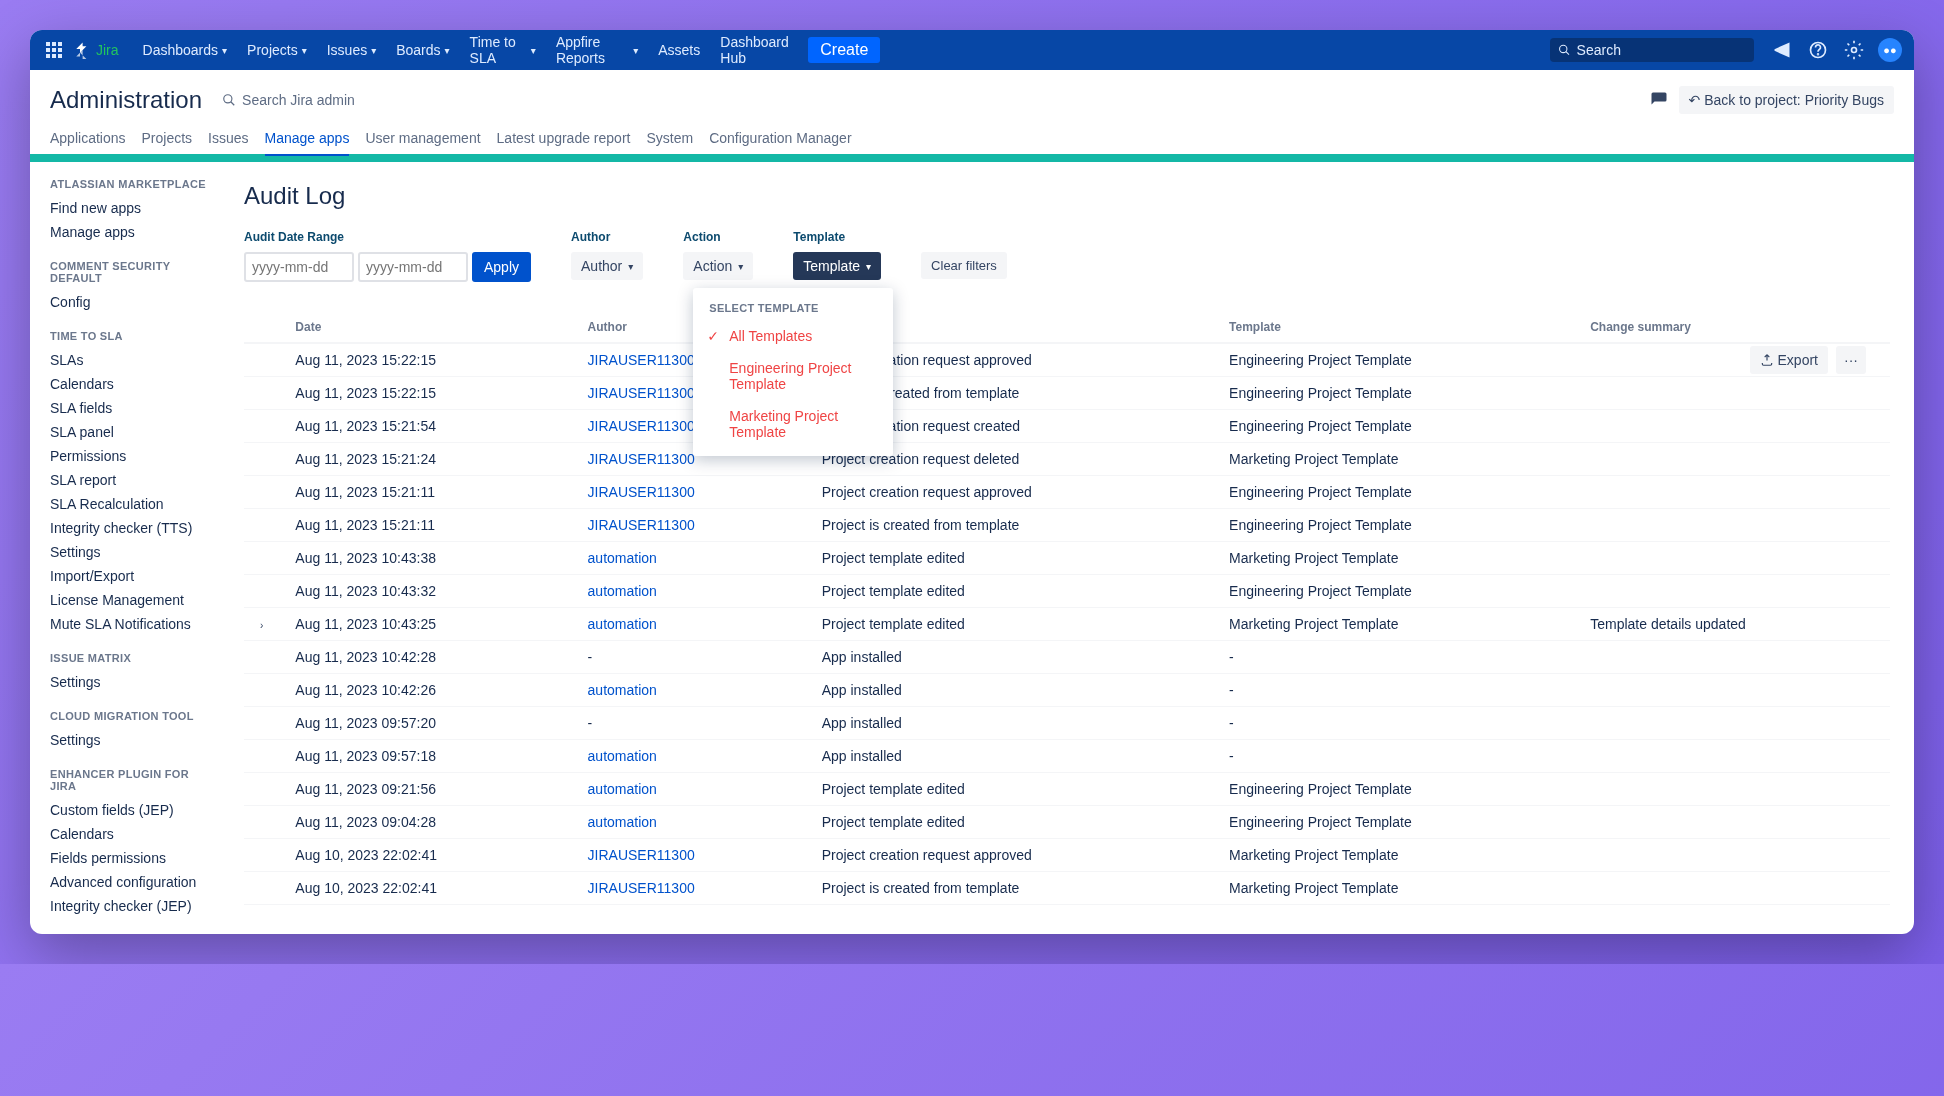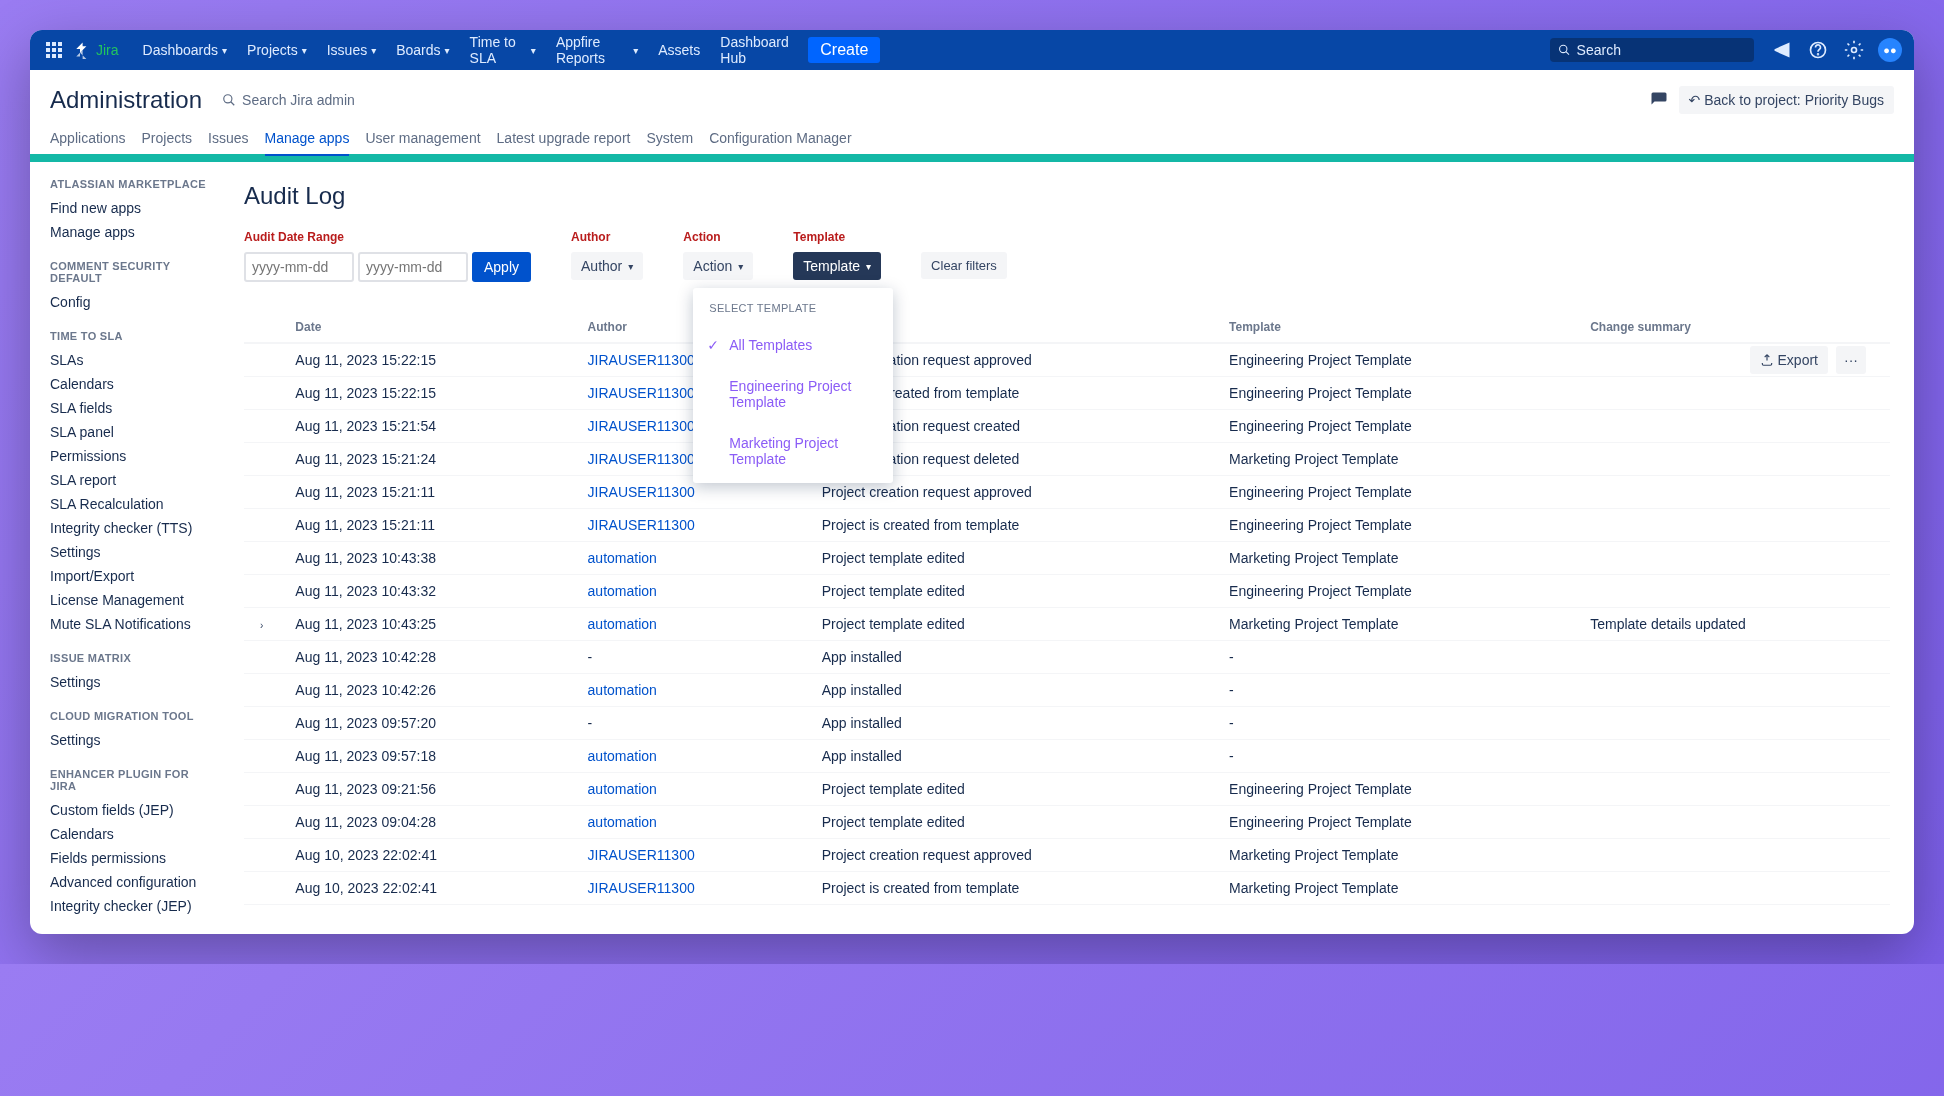--- a/index.html
+++ b/index.html
@@ -38,30 +38,30 @@
 .side-link { color: #172b4d; padding: 4px 0; cursor: pointer; }
 
 .main { flex: 1; padding: 20px 24px; }
 .page-title { font-size: 24px; font-weight: 500; color: #172b4d; margin-bottom: 20px; }
 .page-actions { position: absolute; right: 48px; top: 184px; display: flex; gap: 8px; }
 .export-btn, .more-btn { background: #f4f5f7; border: none; border-radius: 3px; padding: 6px 10px; font-size: 14px; color: #344563; cursor: pointer; display: flex; align-items: center; gap: 4px; }
 .more-btn { padding: 6px 8px; }
 
 .filter-row { display: flex; gap: 40px; margin-bottom: 12px; }
 .filter-group { display: flex; flex-direction: column; gap: 8px; }
-.filter-label { font-size: 12px; font-weight: 600; color: #b91c1c; }
+.filter-label { font-size: 12px; font-weight: 600; color: #0c4a6e; }
 .date-input { border: 2px solid #dfe1e6; border-radius: 3px; padding: 5px 6px; font-size: 14px; width: 110px; color: #7a869a; }
 .apply-btn { background: #0052cc; color: #fff; border: none; padding: 7px 12px; border-radius: 3px; cursor: pointer; font-size: 14px; font-weight: 500; }
 .dropdown-btn { background: #f4f5f7; border: none; padding: 6px 10px; border-radius: 3px; font-size: 14px; color: #344563; cursor: pointer; display: flex; align-items: center; gap: 6px; }
 .dropdown-btn.dark { background: #253858; color: #fff; }
 .clear-btn { background: #f4f5f7; border: none; padding: 6px 10px; border-radius: 3px; font-size: 13px; color: #344563; cursor: pointer; }
 
 .dropdown-menu { position: absolute; background: #fff; border-radius: 3px; box-shadow: 0 4px 16px rgba(9,30,66,0.25); min-width: 200px; padding: 8px 0; z-index: 100; }
-.dropdown-title { font-size: 11px; font-weight: 400; color: #6b778c; padding: 6px 16px; letter-spacing: 0.3px; }
-.dropdown-item { padding: 8px 16px 8px 36px; font-size: 14px; color: #8b5cf6; cursor: pointer; position: relative; margin-top: 9px; }
+.dropdown-title { font-size: 11px; font-weight: 700; color: #6b778c; padding: 6px 16px; letter-spacing: 0.3px; }
+.dropdown-item { padding: 8px 16px 8px 36px; font-size: 14px; color: #ef4444; cursor: pointer; position: relative; }
 .dropdown-item.selected::before { content: "✓"; position: absolute; left: 14px; }
 
 .table-wrapper { margin-top: 30px; position: relative; }
 table { width: 100%; border-collapse: collapse; font-size: 14px; }
 th { text-align: left; padding: 8px 16px; font-size: 12px; font-weight: 600; color: #6b778c; border-bottom: 2px solid #f4f5f7; }
 td { padding: 8px 16px; border-bottom: 1px solid #f4f5f7; color: #172b4d; }
 td a { color: #0052cc; text-decoration: none; }
 .expand-cell { width: 30px; text-align: center; }
 .expand-icon { font-size: 10px; color: #344563; cursor: pointer; }
 .date-inputs { display: flex; gap: 4px; align-items: center; }

